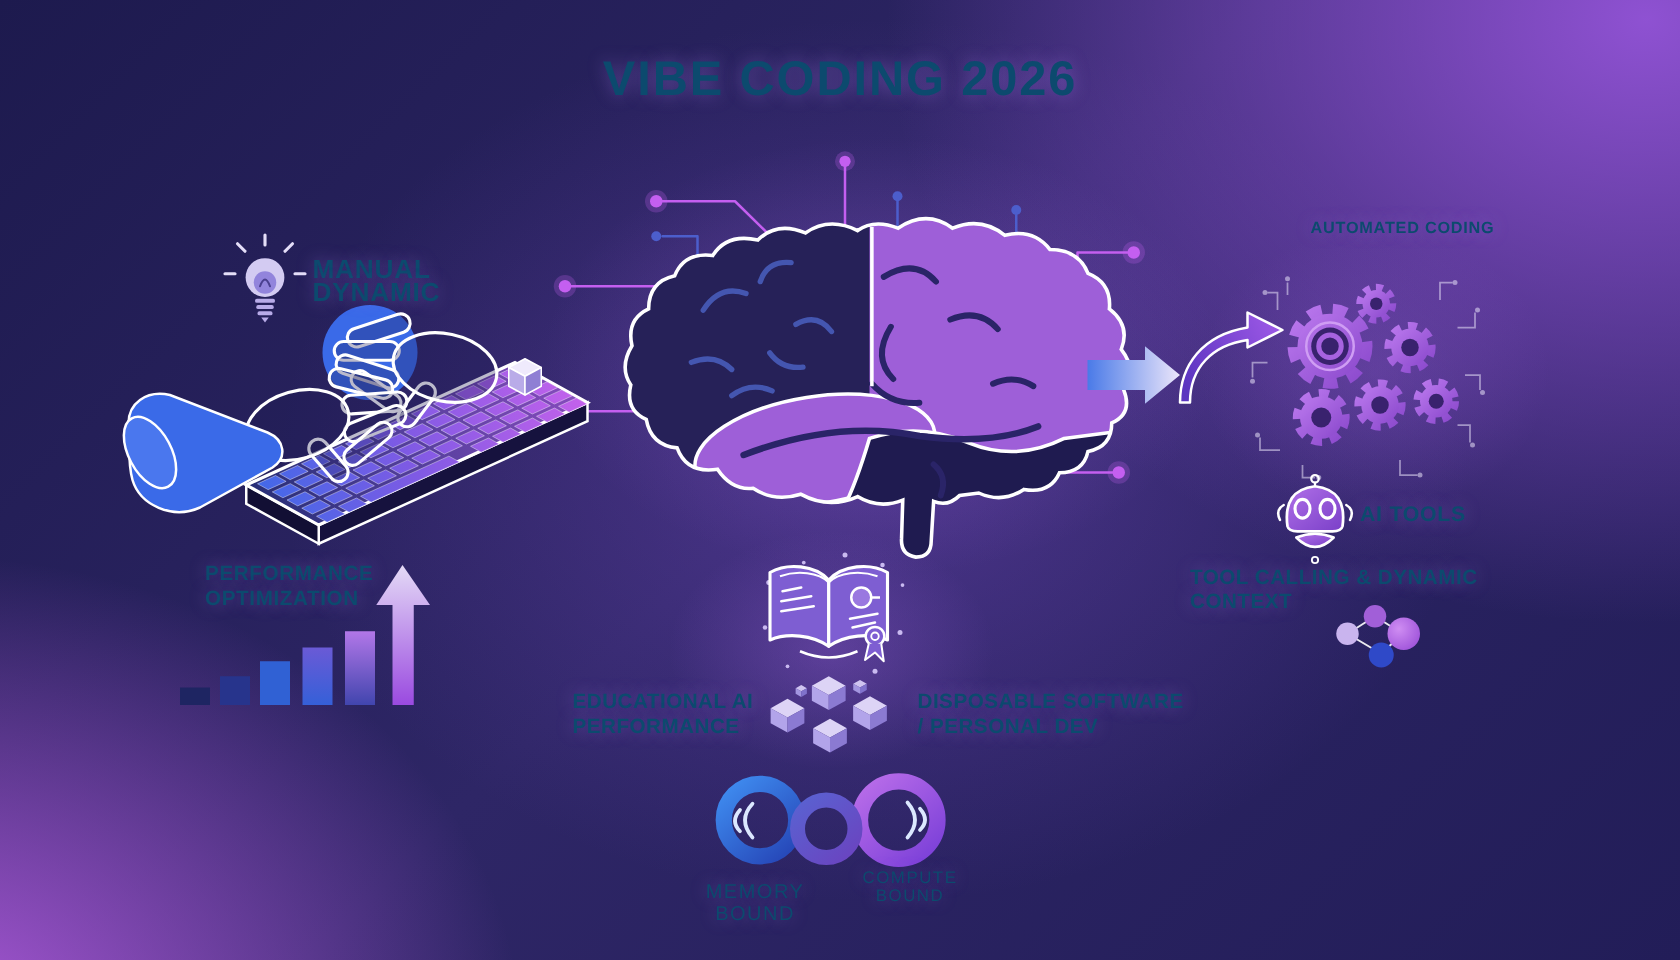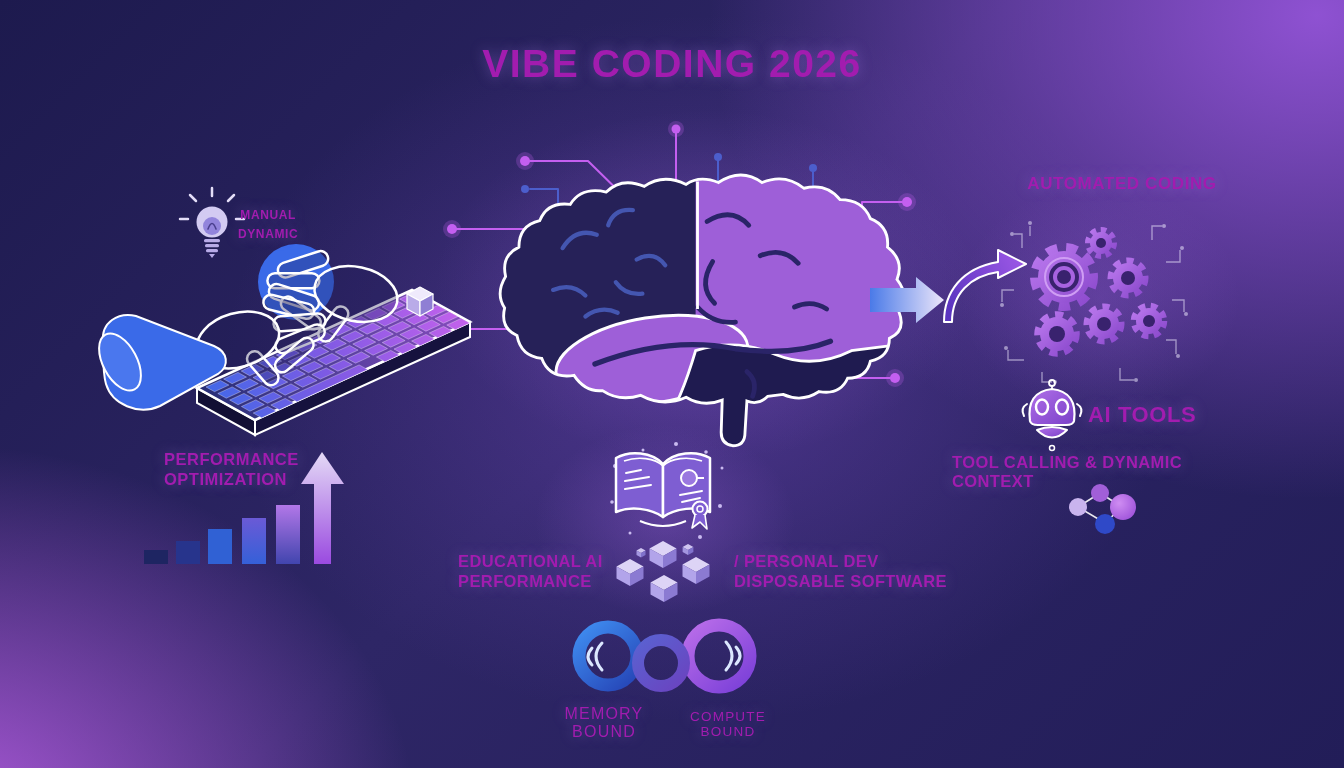--- a/index.html
+++ b/index.html
@@ -5,31 +5,31 @@
   html,body{margin:0;padding:0;}
   body{
     width:1344px;height:768px;position:relative;overflow:hidden;
     font-family:"Liberation Sans",sans-serif;
     background:
       radial-gradient(ellipse 760px 620px at -4% 108%, rgba(198,100,242,0.85), rgba(198,100,242,0) 62%),
       radial-gradient(ellipse 980px 780px at 98% 2%, rgba(148,84,216,0.95), rgba(148,84,216,0) 62%),
       radial-gradient(ellipse 700px 520px at 52% 48%, rgba(114,72,186,0.45), rgba(114,72,186,0) 68%),
       linear-gradient(135deg,#1d1a4e 0%,#2e2666 48%,#221d58 100%);
   }
-  .t{position:absolute;color:#a21caf;font-weight:bold;text-shadow:0 0 14px rgba(190,140,255,.35);}
+  .t{position:absolute;color:#0c4a6e;font-weight:bold;text-shadow:0 0 14px rgba(190,140,255,.35);}
   .title{left:0;right:0;top:42px;text-align:center;font-size:39px;letter-spacing:1.5px;}
-  .manual{left:238px;top:206px;font-size:12px;line-height:19px;letter-spacing:.6px;text-align:center;}
-  .automated{left:1022px;top:174px;width:200px;text-align:center;font-size:17px;letter-spacing:.6px;}
-  .aitools{left:1088px;top:402px;font-size:22px;letter-spacing:.6px;}
+  .manual{left:250px;top:206px;font-size:21px;line-height:19px;letter-spacing:.6px;}
+  .automated{left:1022px;top:174px;width:200px;text-align:center;font-size:13px;letter-spacing:.6px;}
+  .aitools{left:1088px;top:402px;font-size:17px;letter-spacing:.6px;}
   .toolcalling{left:952px;top:453px;width:300px;font-size:16.5px;letter-spacing:.4px;}
   .performance{left:164px;top:450px;width:144px;text-align:left;font-size:16.5px;line-height:19.5px;letter-spacing:.5px;}
   .educational{left:458px;top:551px;width:155px;text-align:left;font-size:16.5px;line-height:20px;letter-spacing:.4px;}
   .disposable{left:734px;top:551px;font-size:16.5px;line-height:20px;letter-spacing:.4px;}
   .membound{left:543px;top:705px;width:122px;text-align:center;font-size:16px;letter-spacing:1.2px;font-weight:normal;}
-  .combound{left:662px;top:709px;width:132px;text-align:center;font-size:13.5px;letter-spacing:1.2px;font-weight:normal;}
+  .combound{left:662px;top:694px;width:132px;text-align:center;font-size:13.5px;letter-spacing:1.2px;font-weight:normal;}
   svg.scene{position:absolute;left:0;top:0;}
 </style>
 </head>
 <body>
 
 <svg class="scene" width="1344" height="768" viewBox="0 0 1344 768">
   <defs>
     <linearGradient id="kbTop" gradientUnits="userSpaceOnUse" x1="197" y1="400" x2="470" y2="300">
       <stop offset="0" stop-color="#252d74"></stop>
         <stop offset=".5" stop-color="#57409e"></stop>
@@ -477,18 +477,18 @@
   <div>PERFORMANCE</div>
   <div>OPTIMIZATION</div>
 </div>
 
 <div class="t educational">
   <div>EDUCATIONAL AI</div>
   <div>PERFORMANCE</div>
 </div>
 
 <div class="t disposable">
+  <div>DISPOSABLE SOFTWARE</div>
   <div>/ PERSONAL DEV</div>
-  <div>DISPOSABLE SOFTWARE</div>
 </div>
 
 <div class="t membound">MEMORY BOUND</div>
 <div class="t combound">COMPUTE BOUND</div>
 
 </body></html>

